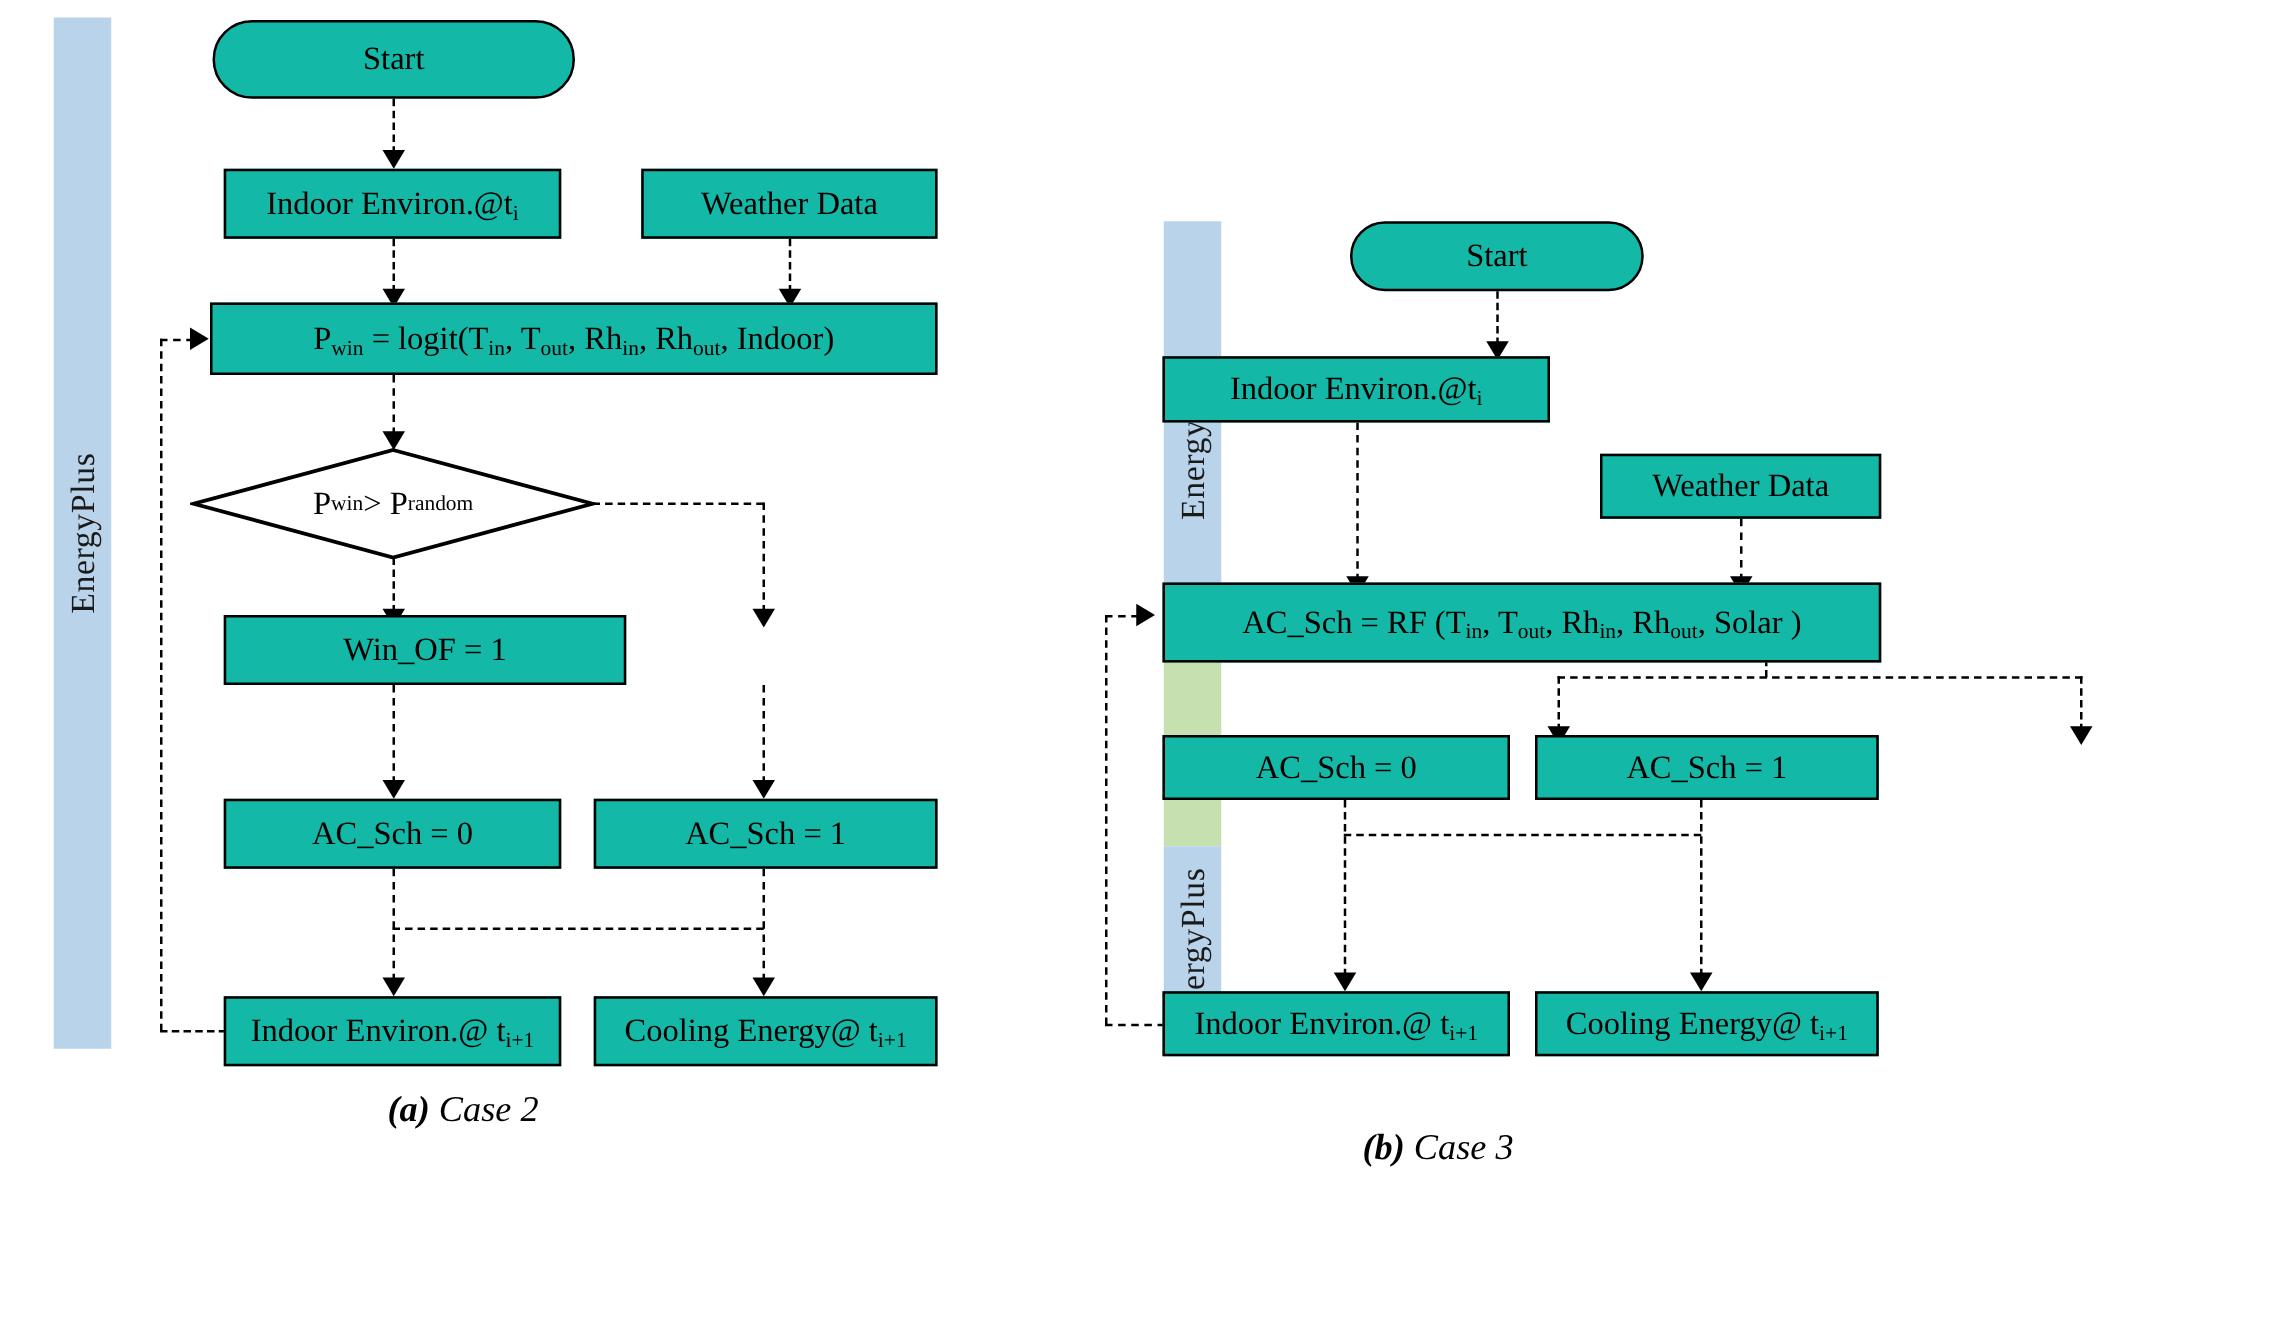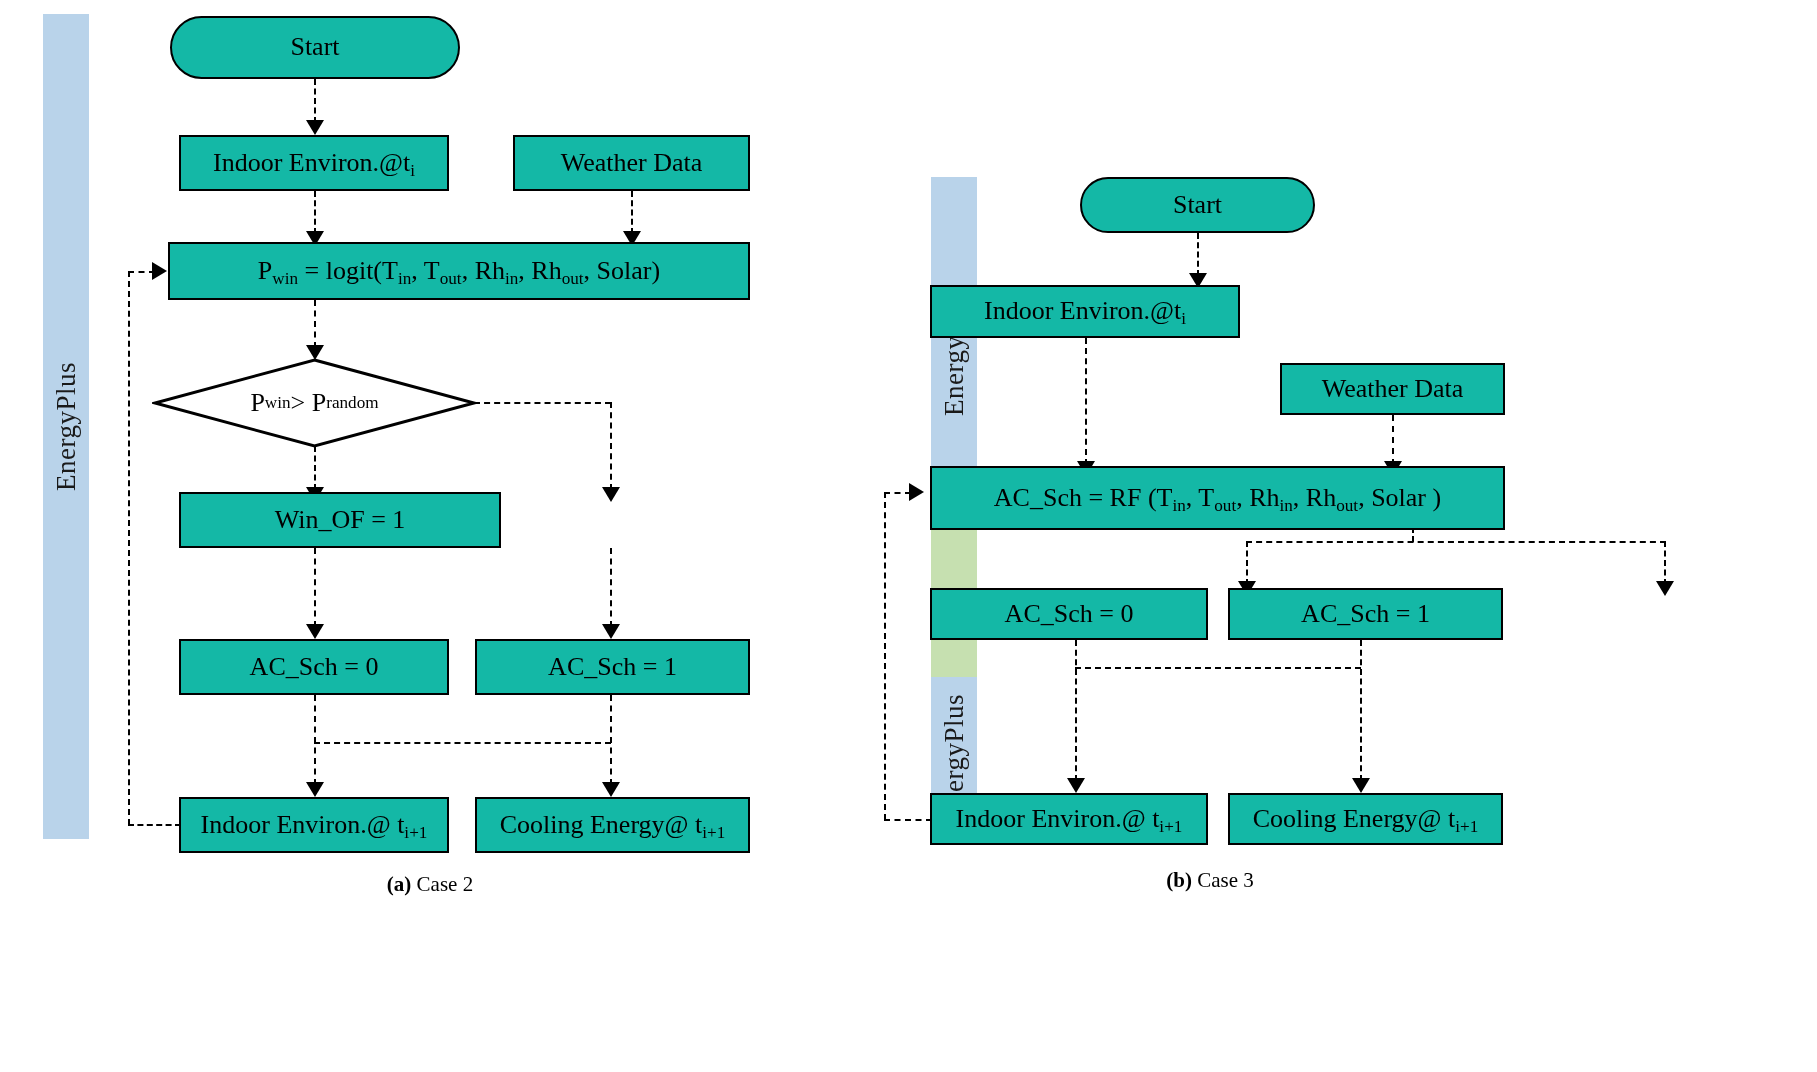--- a/index.html
+++ b/index.html
@@ -54,23 +54,23 @@
     border-top:9px solid transparent;
     border-bottom:9px solid transparent;
     border-left:15px solid #000;
     z-index:2;
   }
 
   
   sub{font-size:.66em;line-height:0;vertical-align:-0.28em;}
   .cap{
     position:absolute;
-    font-size:21px;
-    text-align:center;
+    font-size:29px;
     white-space:nowrap;
+    font-style:italic;
   }
   .cap b{font-weight:bold;}
 </style>
 </head>
 <body>
 
 <div id="stage">
 
   <div class="lane" style="left:43px;top:14px;width:46px;height:825px;background:#b9d3ea;">
     <span>EnergyPlus</span>
@@ -91,21 +91,21 @@
     <span>Weather Data</span>
   </div>
 
   <div class="vline" style="left:314px;top:191px;height:43px;"></div>
   <div class="arrow-d" style="left:306px;top:231px;"></div>
 
   <div class="vline" style="left:631px;top:191px;height:43px;"></div>
   <div class="arrow-d" style="left:623px;top:231px;"></div>
 
   <div class="node" style="left:168px;top:242px;width:582px;height:58px;">
-    <span><span>P</span><sub>win</sub><span> = logit(T</span><sub>in</sub><span>, T</span><sub>out</sub><span>, Rh</span><sub>in</sub><span>, Rh</span><sub>out</sub><span>, Solar)</span></span>
+    <span><span>P</span><sub>win</sub><span> = logit(T</span><sub>in</sub><span>, T</span><sub>out</sub><span>, Rh</span><sub>in</sub><span>, Rh</span><sub>out</sub><span>, Indoor)</span></span>
   </div>
 
   <div class="vline" style="left:314px;top:300px;height:48px;"></div>
   <div class="arrow-d" style="left:306px;top:345px;"></div>
 
   <div class="diamond" style="left:152px;top:358px;width:325px;height:90px;">
     <svg width="325" height="90" viewBox="0 0 325 90">
       <polygon points="162.5,2 322,45 162.5,88 3,45" fill="#ffffff" stroke="#000000" stroke-width="3"></polygon>
     </svg>
     <div class="dlabel">
@@ -234,18 +234,18 @@
 
   <div class="node" style="left:1228px;top:793px;width:275px;height:52px;">
     <span><span>Cooling Energy@ t</span><sub>i+1</sub></span>
   </div>
 
   <div class="hline" style="left:884px;top:819px;width:48px;"></div>
   <div class="vline" style="left:884px;top:492px;height:328px;"></div>
   <div class="hline" style="left:884px;top:492px;width:27px;"></div>
   <div class="arrow-r" style="left:909px;top:483px;"></div>
 
-  <div class="cap" style="left:1090px;top:868px;width:240px;">
+  <div class="cap" style="left:1090px;top:902px;width:240px;">
     <b>(b)</b>
     <span>Case 3</span>
   </div>
 
 </div>
 
 </body></html>

